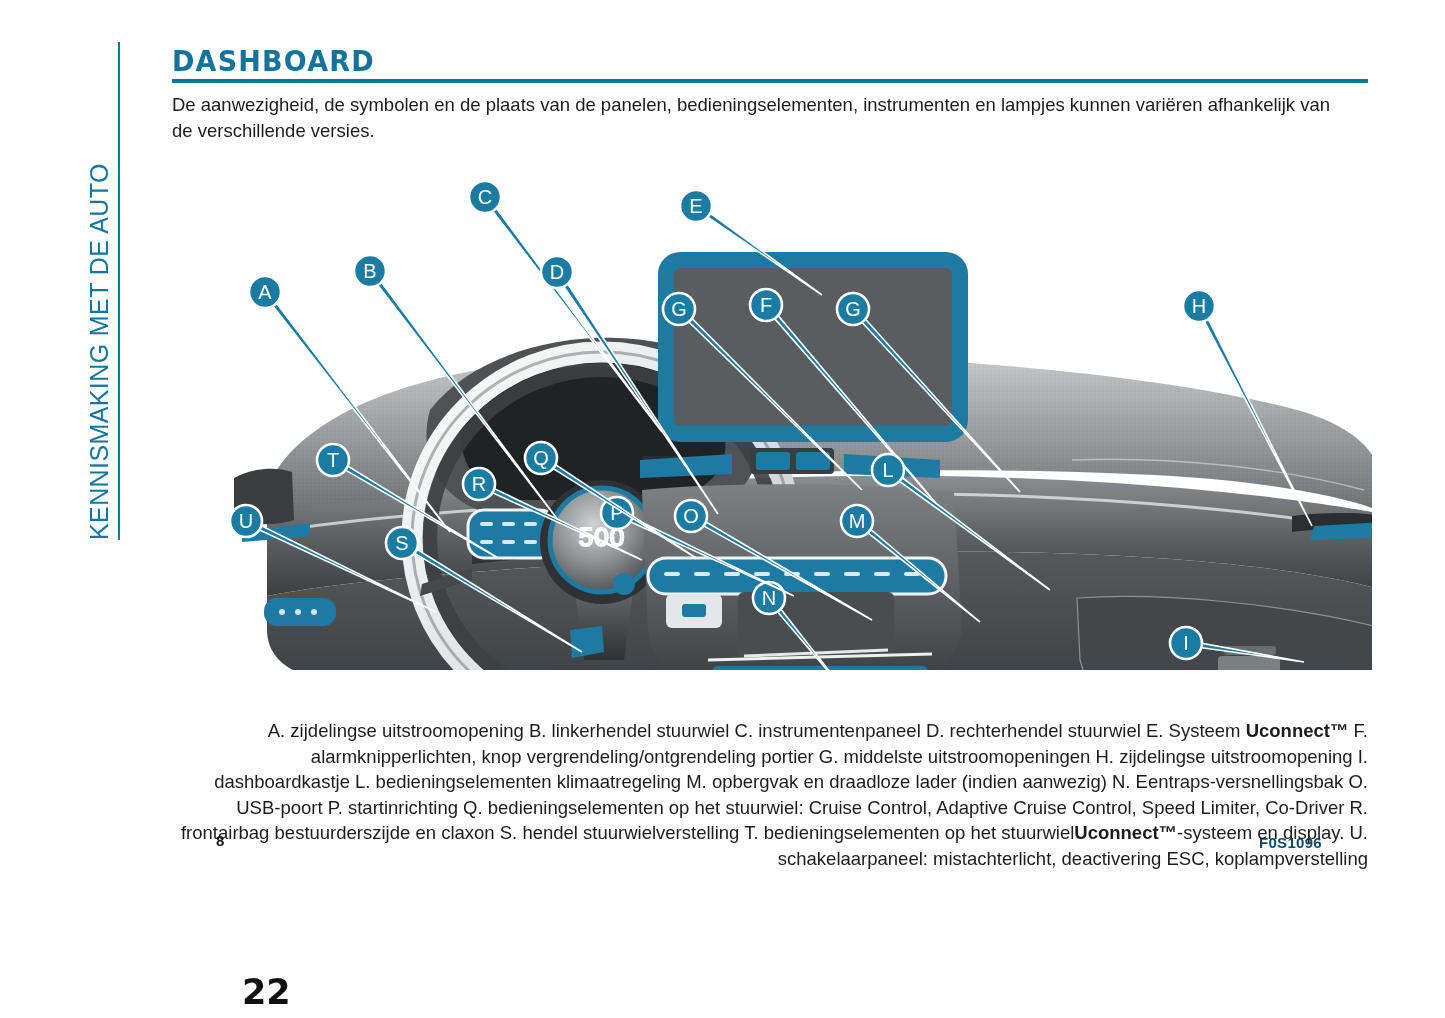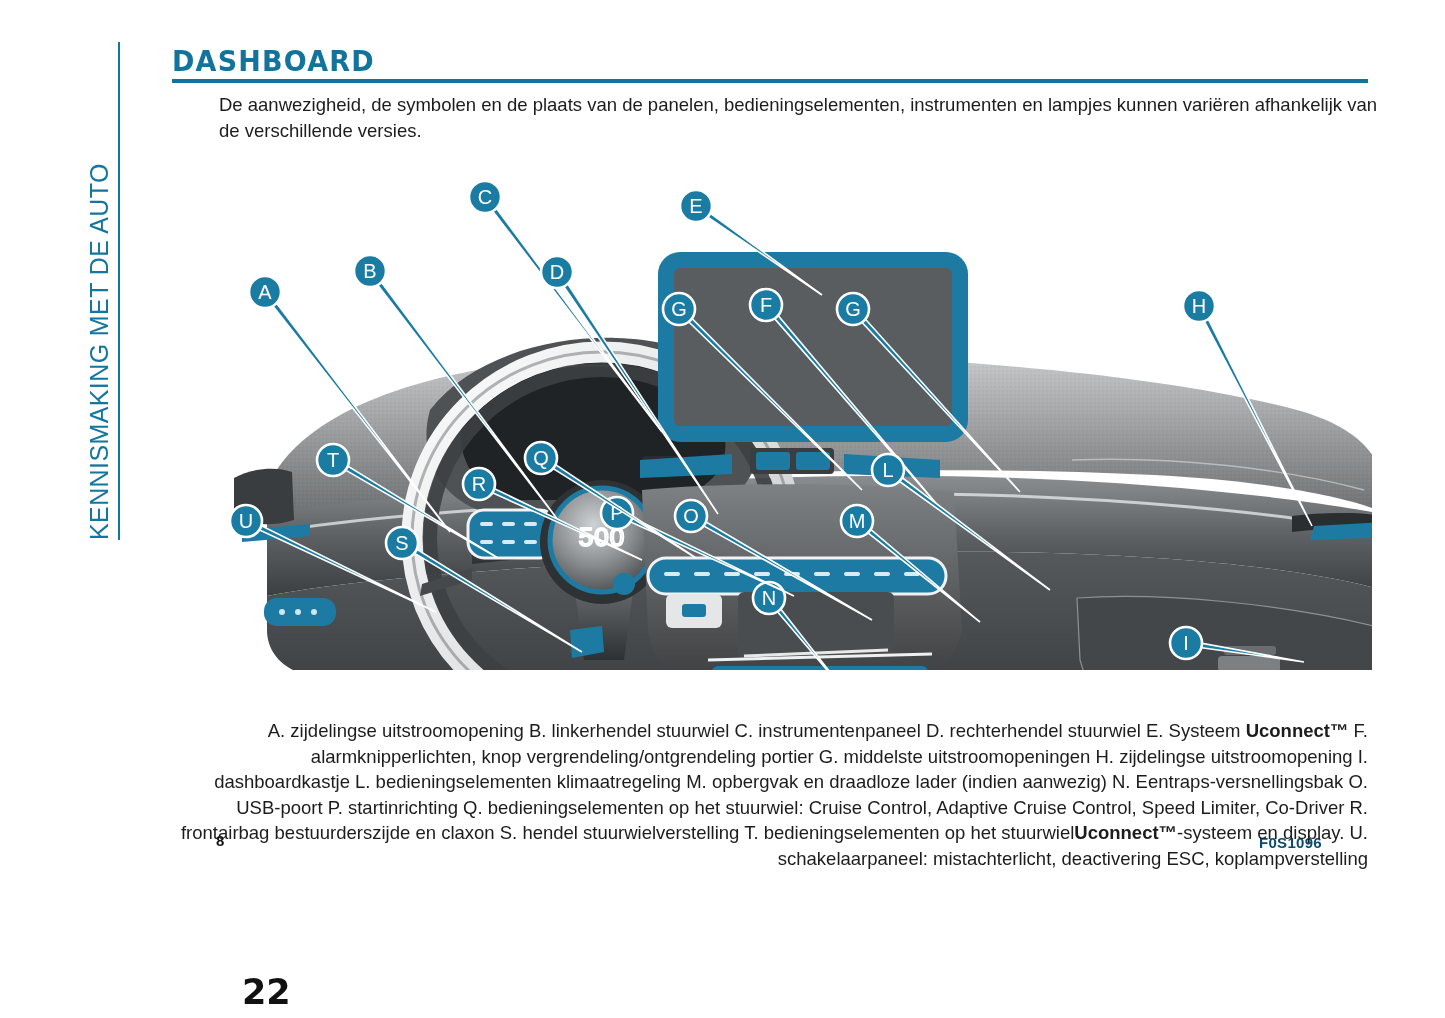--- a/index.html
+++ b/index.html
@@ -42,21 +42,21 @@
     color:#12739c;
     font-family:"DejaVu Sans", sans-serif;
     transform:scaleX(.93);transform-origin:left center;
   }
   .title-rule{
     position:absolute;left:4px;top:79px;width:1196px;height:4px;
     background:#12739c;
   }
   .intro{
     position:absolute;left:4px;top:92px;width:1180px;
-    font-size:18.5px;line-height:26px;color:#1c1c1c;margin-left:47px;
+    font-size:18.5px;line-height:26px;color:#1c1c1c;
   }
 
   
   .figure{
     position:absolute;left:4px;top:160px;width:1200px;height:510px;
   }
   .fig-num{
     position:absolute;left:44px;top:672px;
     font-size:15px;font-weight:bold;color:#111;
   }

